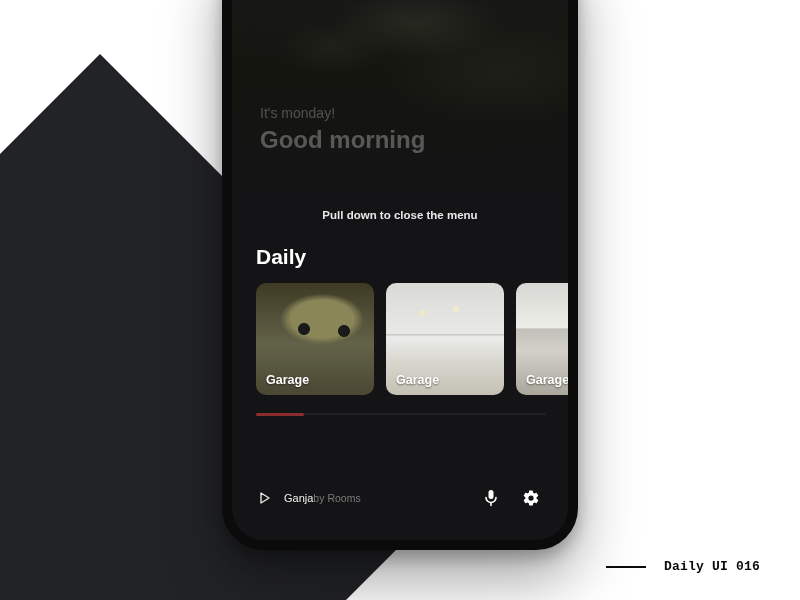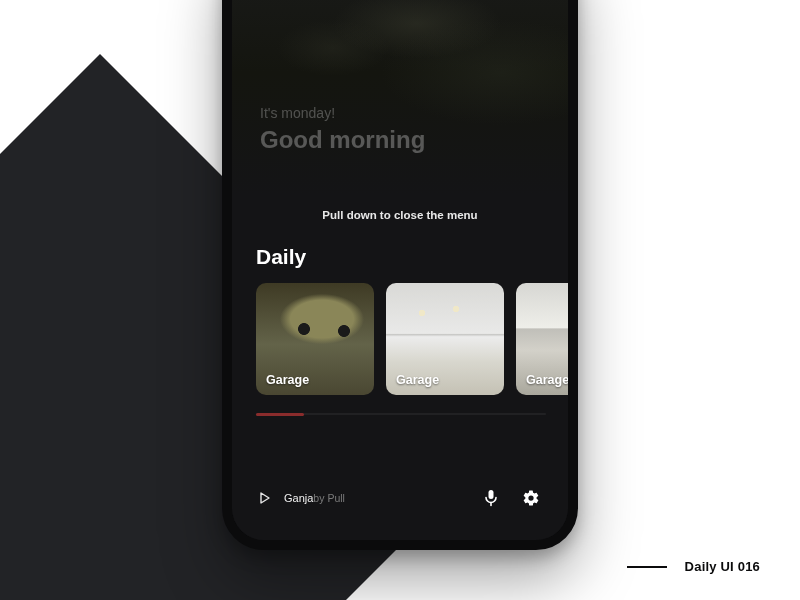--- a/index.html
+++ b/index.html
@@ -152,21 +152,21 @@
   .icon-btn { width: 22px; height: 22px; display:flex; align-items:center; justify-content:center; cursor: pointer; margin-left: 18px; }
   .icon-btn svg { display:block; }
 
   .footer {
     position: absolute;
     right: 40px; bottom: 26px;
     display: flex; align-items: center; gap: 18px;
     z-index: 3;
   }
   .footer .line { width: 40px; height: 2px; background: #0b0b0c; }
-  .footer .label { font-size: 13px; font-weight: 700; color: #0b0b0c; letter-spacing: 0.2px; }
+  .footer .label { font-size: 13px; font-weight: 700; color: #0b0b0c; letter-spacing: 0.2px; font-family: Liberation Mono, monospace; }
 </style>
 </head>
 <body>
 
 <div class="bg-shape"></div>
 
 <div class="phone">
   <div class="screen">
 
     <div class="hero">
@@ -197,21 +197,21 @@
     </div>
 
     <div class="bottom-bar">
       <div class="play-btn">
         <svg width="10" height="12" viewBox="0 0 10 12">
           <path d="M1 1 L9 6 L1 11 Z" fill="none" stroke="#e6e6e6" stroke-width="1.4" stroke-linejoin="round"></path>
         </svg>
       </div>
       <div class="np">
         <span class="title">Ganja</span>
-        <span class="artist"><span>by</span> <span>Pull</span></span>
+        <span class="artist"><span>by</span> <span>Rooms</span></span>
       </div>
       <div class="spacer"></div>
       <div class="icon-btn">
         <svg width="14" height="18" viewBox="0 0 14 18">
           <rect x="4.5" y="1" width="5" height="9" rx="2.5" fill="#fff"></rect>
           <path d="M2 8.5a5 5 0 0 0 10 0" fill="none" stroke="#fff" stroke-width="1.6" stroke-linecap="round"></path>
           <line x1="7" y1="13.5" x2="7" y2="16.5" stroke="#fff" stroke-width="1.6" stroke-linecap="round"></line>
         </svg>
       </div>
       <div class="icon-btn">

